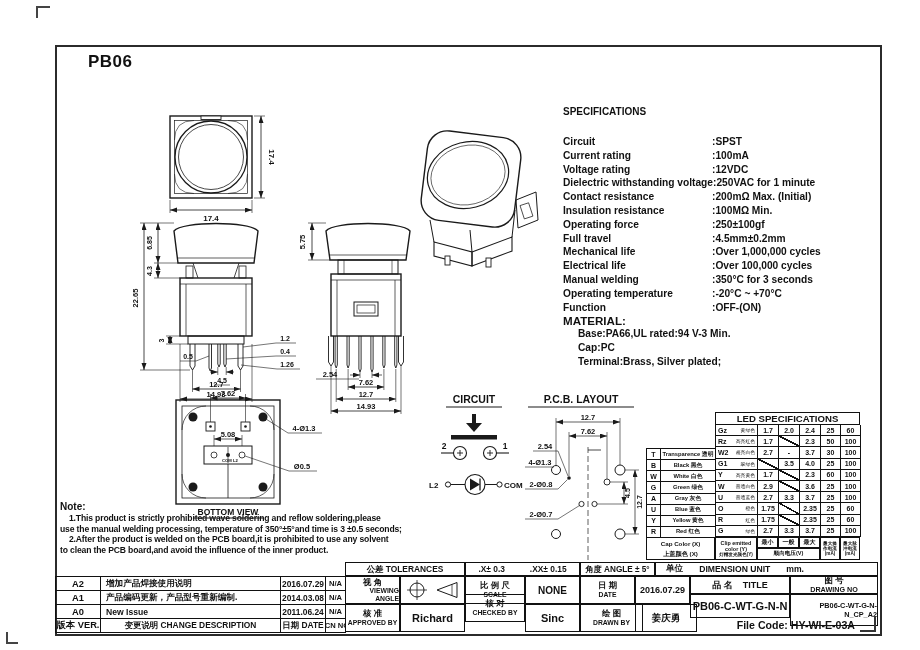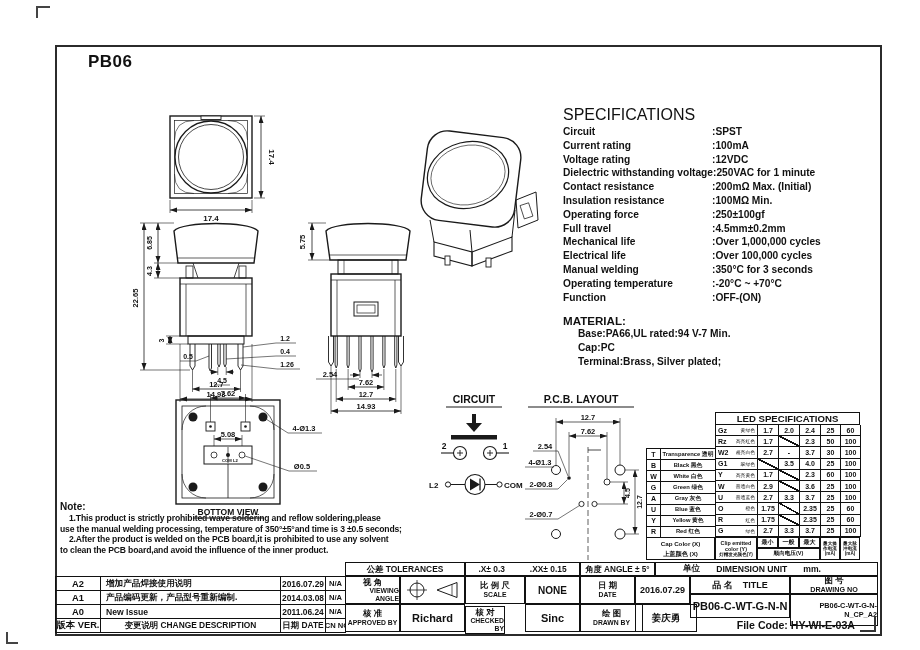--- a/index.html
+++ b/index.html
@@ -9,21 +9,21 @@
   .pb-title{position:absolute;left:88px;top:52px;font-size:17px;font-weight:bold;letter-spacing:.5px}
   .cm1{position:absolute;left:36px;top:6px;width:12px;height:10px;border-left:2px solid #444;border-top:2px solid #444}
   .cm2{position:absolute;left:6px;top:632px;width:10px;height:10px;border-left:2px solid #444;border-bottom:2px solid #444}
 
   
   .dwg{position:absolute;overflow:visible;stroke:#1a1a1a;fill:none;stroke-linecap:butt;stroke-linejoin:miter}
   .dwg text{fill:#111;stroke:none;font-weight:bold;font-family:"Liberation Sans","DejaVu Sans",sans-serif}
 
   
   .specs{position:absolute;left:563px;top:106px;width:316px}
-  .spec-heading{font-size:16px;font-weight:normal;margin-bottom:1px}
+  .spec-heading{font-size:10px;font-weight:bold;margin-bottom:18px}
   .spec-row{display:flex;font-size:10.2px;font-weight:600;line-height:13.8px;white-space:nowrap}
   .spec-label{min-width:149px}
   .material{position:absolute;left:563px;top:314px}
   .mat-heading{font-size:11.6px;font-weight:bold}
   .mat-line{font-size:10.2px;font-weight:600;line-height:14px;margin-left:15px}
 
   
   .note{position:absolute;left:60px;top:501px;width:412px}
   .note-heading{font-size:10px;font-weight:bold;margin-bottom:1px}
   .note-line{font-size:8.6px;font-weight:bold;line-height:10.6px;white-space:pre;letter-spacing:-.15px}
@@ -391,21 +391,21 @@
       <div class="spec-row">
         <span class="spec-label">Function</span>
         <span class="spec-value">:OFF-(ON)</span>
       </div>
     </div>
 </div>
 
 <div class="material">
   <div class="mat-heading">MATERIAL:</div>
   <div>
-      <div class="mat-line">Base:PA66,UL rated:94 V-7 Min.</div>
+      <div class="mat-line">Base:PA66,UL rated:94 V-3 Min.</div>
       <div class="mat-line">Cap:PC</div>
       <div class="mat-line">Terminal:Brass, Silver plated;</div>
     </div>
 </div>
 
 <div class="note">
   <div class="note-heading">Note:</div>
   <div>
       <div class="note-line">    1.This product is strictly prohibited wave soldering and reflow soldering,please</div>
       <div class="note-line">use the manual welding processing, temperature of 350°±5°and time is 3 ±0.5 seconds;</div>
@@ -561,21 +561,21 @@
       <div class="rev-cell rdc">日期 DATE</div>
       <div class="rev-cell re">ECN NO.</div>
     </div>
 
   <div class="tbc" style="left:290px;top:0;width:120px;height:14px;font-size:8.4px">公差 TOLERANCES</div>
   <div class="tbc" style="left:410px;top:0;width:115px;height:14px;font-size:8.4px;justify-content:space-around">
     <span>.X± 0.3</span>
     <span>.XX± 0.15</span>
   </div>
   <div class="tbc" style="left:525px;top:0;width:75px;height:14px;font-size:8.2px">角度 ANGLE ± 5°</div>
-  <div class="tbc" style="left:600px;top:0;width:223px;height:14px;font-size:8.6px;justify-content:flex-start;padding-left:27px;gap:16px">
+  <div class="tbc" style="left:600px;top:0;width:223px;height:14px;font-size:8.6px;justify-content:flex-start;padding-left:10px;gap:16px">
     <span>单位</span>
     <span>DIMENSION UNIT</span>
     <span>mm.</span>
   </div>
 
   <div class="tbc two" style="left:290px;top:14px;width:55px;height:28px">
     <span class="zh">视 角</span>
     <span class="en">VIEWING ANGLE</span>
   </div>
   <div class="tbc" style="left:345px;top:14px;width:65px;height:28px">
@@ -596,21 +596,21 @@
     <span class="zh">日 期</span>
     <span class="en">DATE</span>
   </div>
   <div class="tbc" style="left:580px;top:14px;width:55px;height:28px;font-size:9px">2016.07.29</div>
 
   <div class="tbc two" style="left:290px;top:42px;width:55px;height:28px">
     <span class="zh">核 准</span>
     <span class="en">APPROVED BY</span>
   </div>
   <div class="tbc" style="left:345px;top:42px;width:65px;height:28px;font-size:11px">Richard</div>
-  <div class="tbc two" style="left:410px;top:44px;width:40px;height:28px">
+  <div class="tbc two" style="left:410px;top:32px;width:60px;height:28px">
     <span class="zh">核 对</span>
     <span class="en">CHECKED BY</span>
   </div>
   <div class="tbc" style="left:470px;top:42px;width:55px;height:28px;font-size:11px">Sinc</div>
   <div class="tbc two" style="left:525px;top:42px;width:63px;height:28px">
     <span class="zh">绘 图</span>
     <span class="en">DRAWN BY</span>
   </div>
   <div class="tbc" style="left:580px;top:42px;width:62px;height:28px;font-size:9.5px">姜庆勇</div>
 

